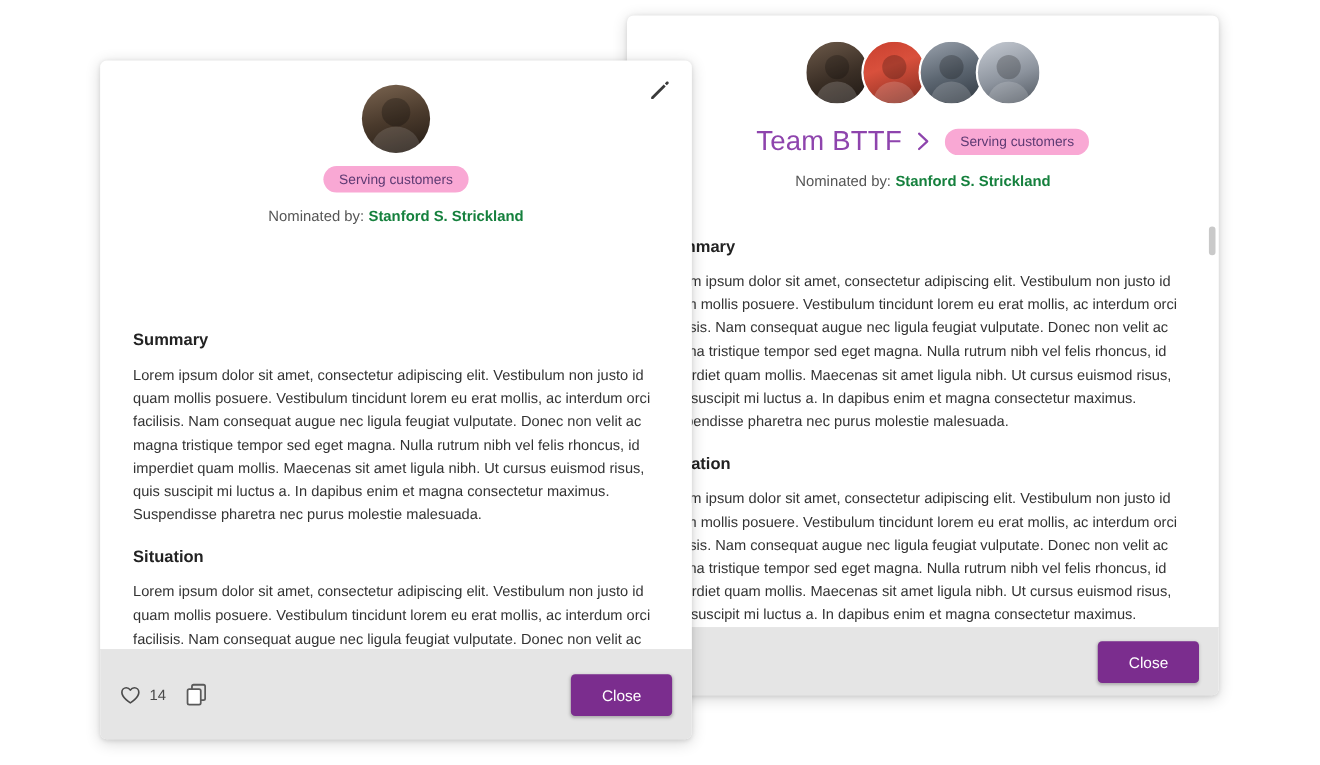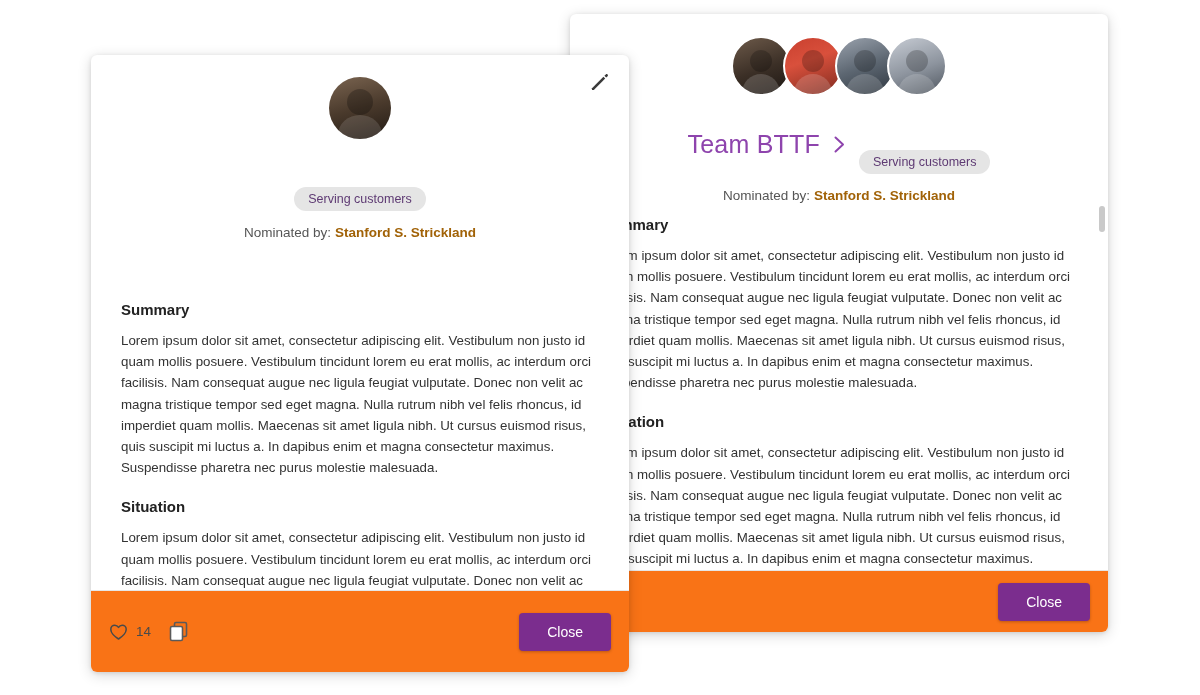--- a/index.html
+++ b/index.html
@@ -97,36 +97,35 @@
     letter-spacing: 0.2px;
   }
   .chevron {
     color: #8e44ad;
     font-size: 19px;
     line-height: 1;
     font-weight: 600;
   }
   .pill {
     display: inline-block;
-    background: #e5e5e5;
+    background: #f9a8d4;
     color: #5e3a73;
     font-size: 12.5px;
     border-radius: 12px;
     padding: 5px 14px;
     white-space: nowrap;
-    margin-top: 36px;
   }
   .nominated {
     margin-top: 14px;
     font-size: 13.5px;
     color: #555555;
     text-align: center;
   }
   .nominated b {
-    color: #a16207;
+    color: #15803d;
     font-weight: 700;
     margin-left: 4px;
   }
 
   .back-body {
     position: absolute;
     left: 0;
     top: 182px;
     right: 0;
     bottom: 62px;
@@ -171,21 +170,21 @@
     left: 0;
     right: 0;
     bottom: 0;
     height: 62px;
     border-top: 1px solid #e6e6e6;
     display: flex;
     align-items: center;
     justify-content: space-between;
     padding: 0 18px;
     box-sizing: border-box;
-    background: #f97316;
+    background: #e5e5e5;
   }
   .footer-left {
     display: flex;
     align-items: center;
     gap: 18px;
   }
   .btn-close {
     background: #7b2d8e;
     color: #ffffff;
     border: none;

